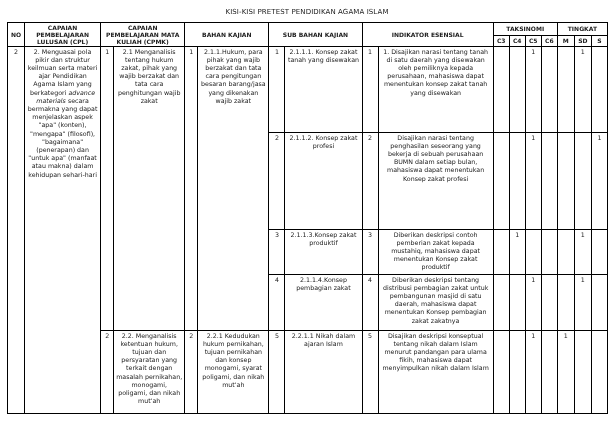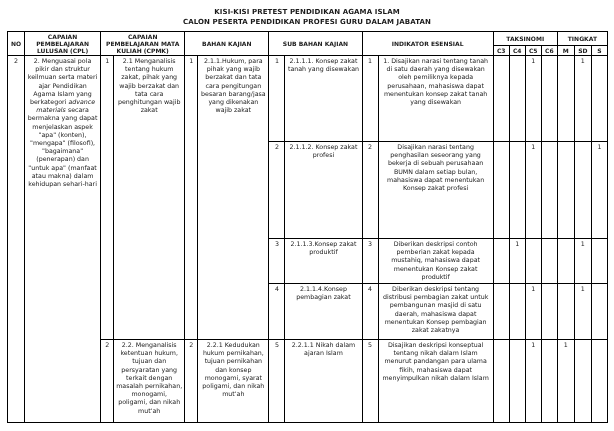--- a/index.html
+++ b/index.html
@@ -2,21 +2,21 @@
 <html><head>
 <meta charset="utf-8">
 <style>
   html,body { margin:0; padding:0; }
   body {
     width:614px; height:431px; background:#ffffff; overflow:hidden;
     font-family:"DejaVu Sans", sans-serif; color:#1a1a1a;
     -webkit-font-smoothing:antialiased;
   }
   .titles { text-align:center; padding-top:8px; }
-  .titles div { font-weight:bold; font-size:7px; line-height:9.5px; letter-spacing:.1px; }
+  .titles div { font-weight:normal; font-size:7px; line-height:9.5px; letter-spacing:.1px; }
   table.kisi {
     border-collapse:collapse; table-layout:fixed;
     width:601px; margin:4px 0 0 7px;
   }
   .kisi th, .kisi td {
     border:1px solid #000; overflow:hidden;
     vertical-align:top; text-align:center;
     font-size:6.3px; line-height:8.2px; padding:1px 2px;
     word-wrap:break-word;
   }
@@ -32,21 +32,20 @@
   tr.r5 { height:83px; }
   .italic { font-style:italic; }
 </style>
 </head>
 <body>
 
 <div>
 
   <div class="titles">
     <div>KISI-KISI PRETEST PENDIDIKAN AGAMA ISLAM</div>
-    <div>CALON PESERTA PENDIDIKAN PROFESI GURU DALAM JABATAN</div>
   </div>
 
   <table class="kisi">
     <colgroup>
       <col style="width:17px">
         <col style="width:76px">
       <col style="width:13px">
         <col style="width:71px">
       <col style="width:13px">
         <col style="width:71px">

